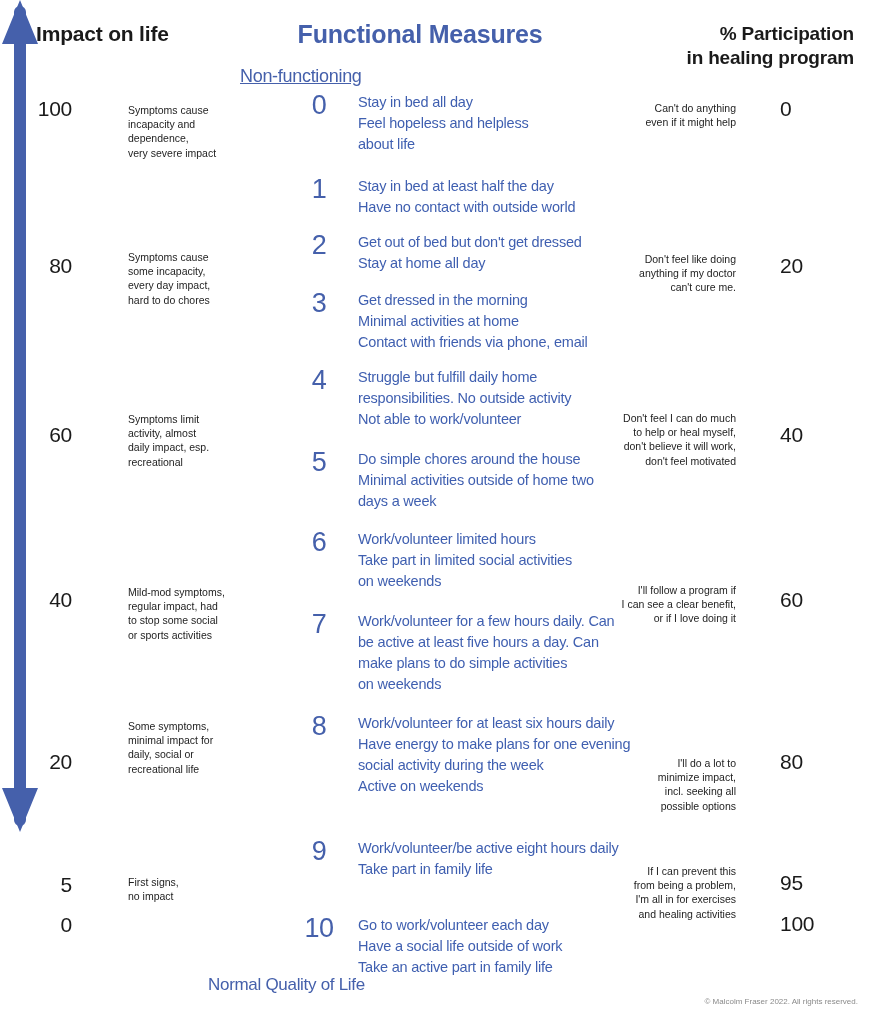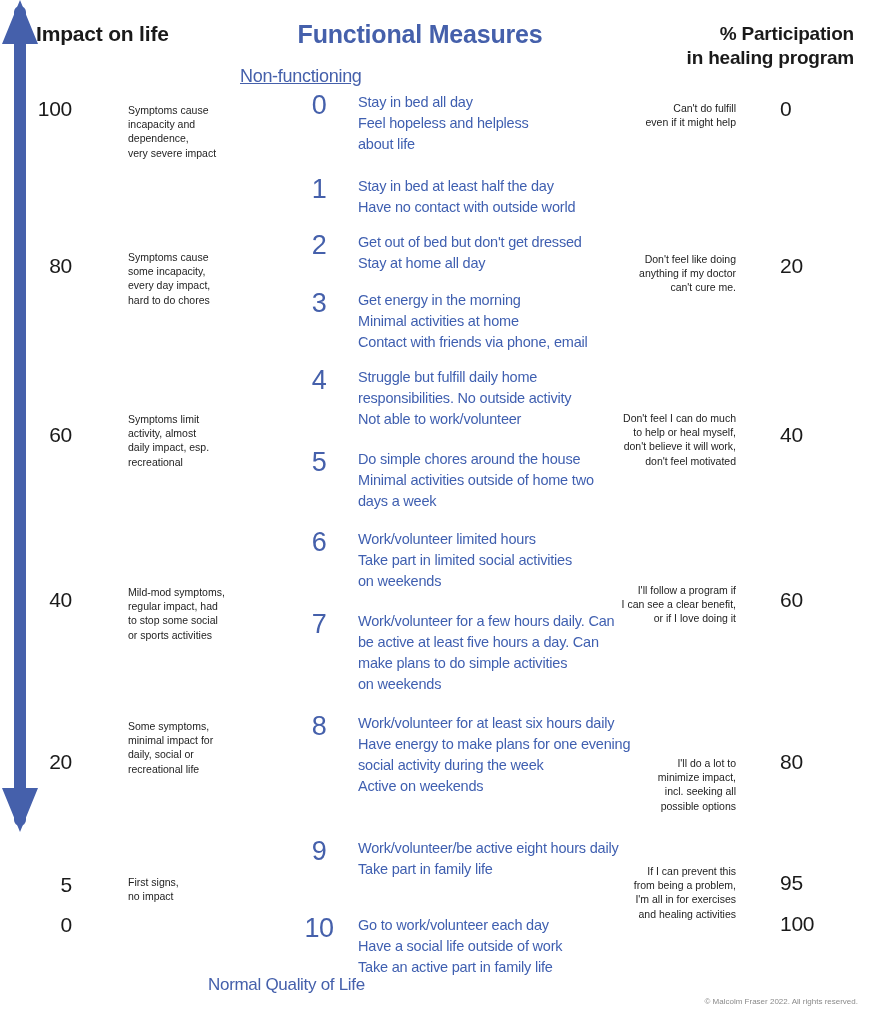--- a/index.html
+++ b/index.html
@@ -191,21 +191,21 @@
       <div class="fm-row" style="top: 232px;">
         <div class="fm-level">2</div>
         <div class="fm-lines">
           <div>Get out of bed but don't get dressed</div>
           <div>Stay at home all day</div>
         </div>
       </div>
       <div class="fm-row" style="top: 290px;">
         <div class="fm-level">3</div>
         <div class="fm-lines">
-          <div>Get energy in the morning</div>
+          <div>Get dressed in the morning</div>
           <div>Minimal activities at home</div>
           <div>Contact with friends via phone, email</div>
         </div>
       </div>
       <div class="fm-row" style="top: 367px;">
         <div class="fm-level">4</div>
         <div class="fm-lines">
           <div>Struggle but fulfill daily home</div>
           <div>responsibilities. No outside activity</div>
           <div>Not able to work/volunteer</div>
@@ -257,21 +257,21 @@
         <div class="fm-lines">
           <div>Go to work/volunteer each day</div>
           <div>Have a social life outside of work</div>
           <div>Take an active part in family life</div>
         </div>
       </div>
     </div>
 
   <div id="part-desc-col">
       <div class="part-desc" style="top: 101px;">
-        <div>Can't do fulfill</div>
+        <div>Can't do anything</div>
         <div>even if it might help</div>
       </div>
       <div class="part-desc" style="top: 252px;">
         <div>Don't feel like doing</div>
         <div>anything if my doctor</div>
         <div>can't cure me.</div>
       </div>
       <div class="part-desc" style="top: 411px;">
         <div>Don't feel I can do much</div>
         <div>to help or heal myself,</div>

